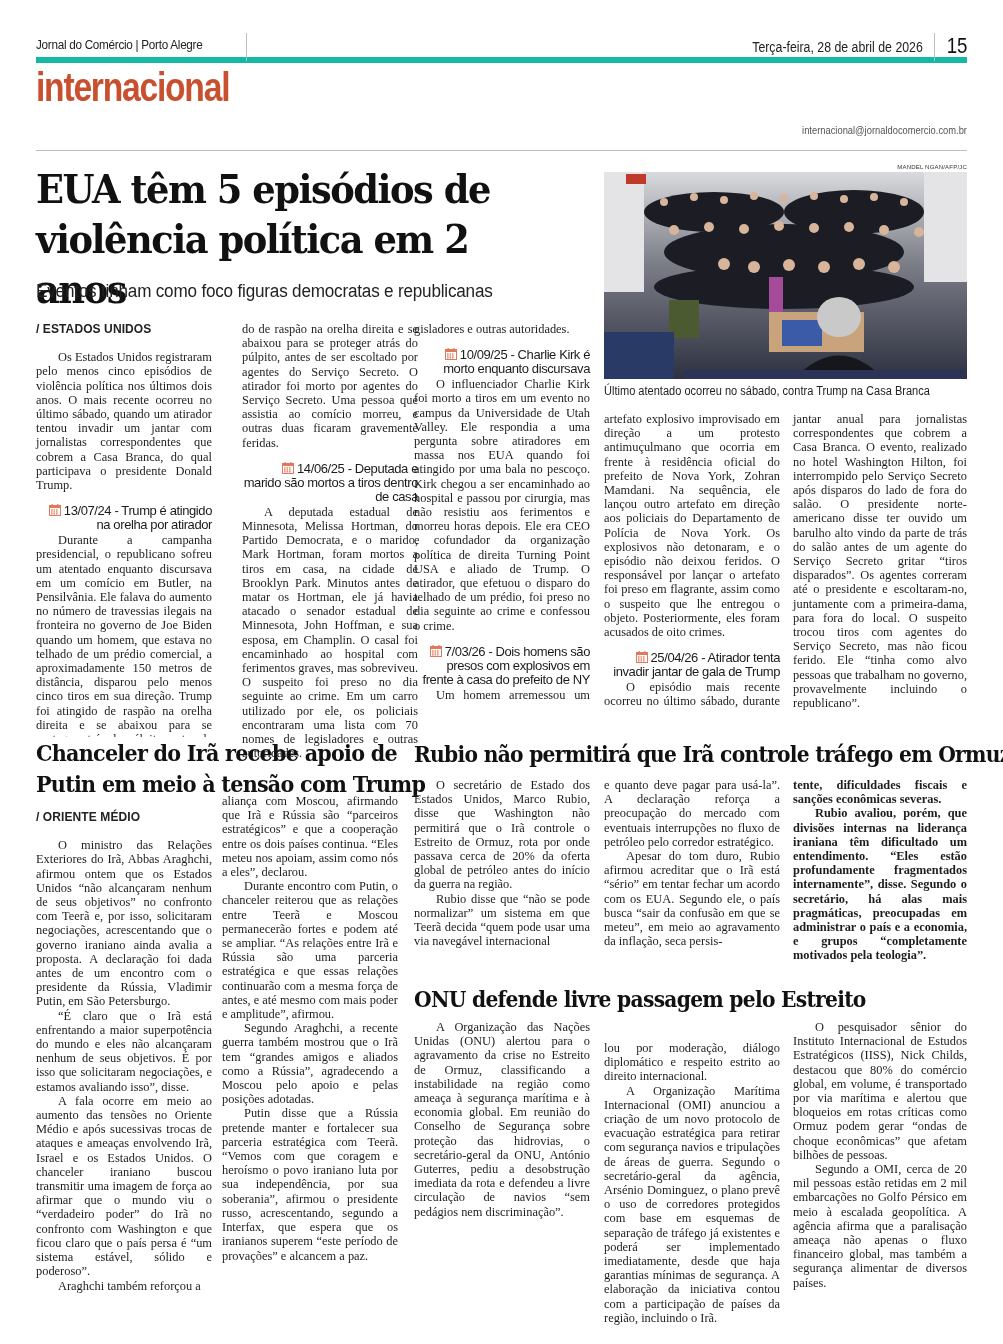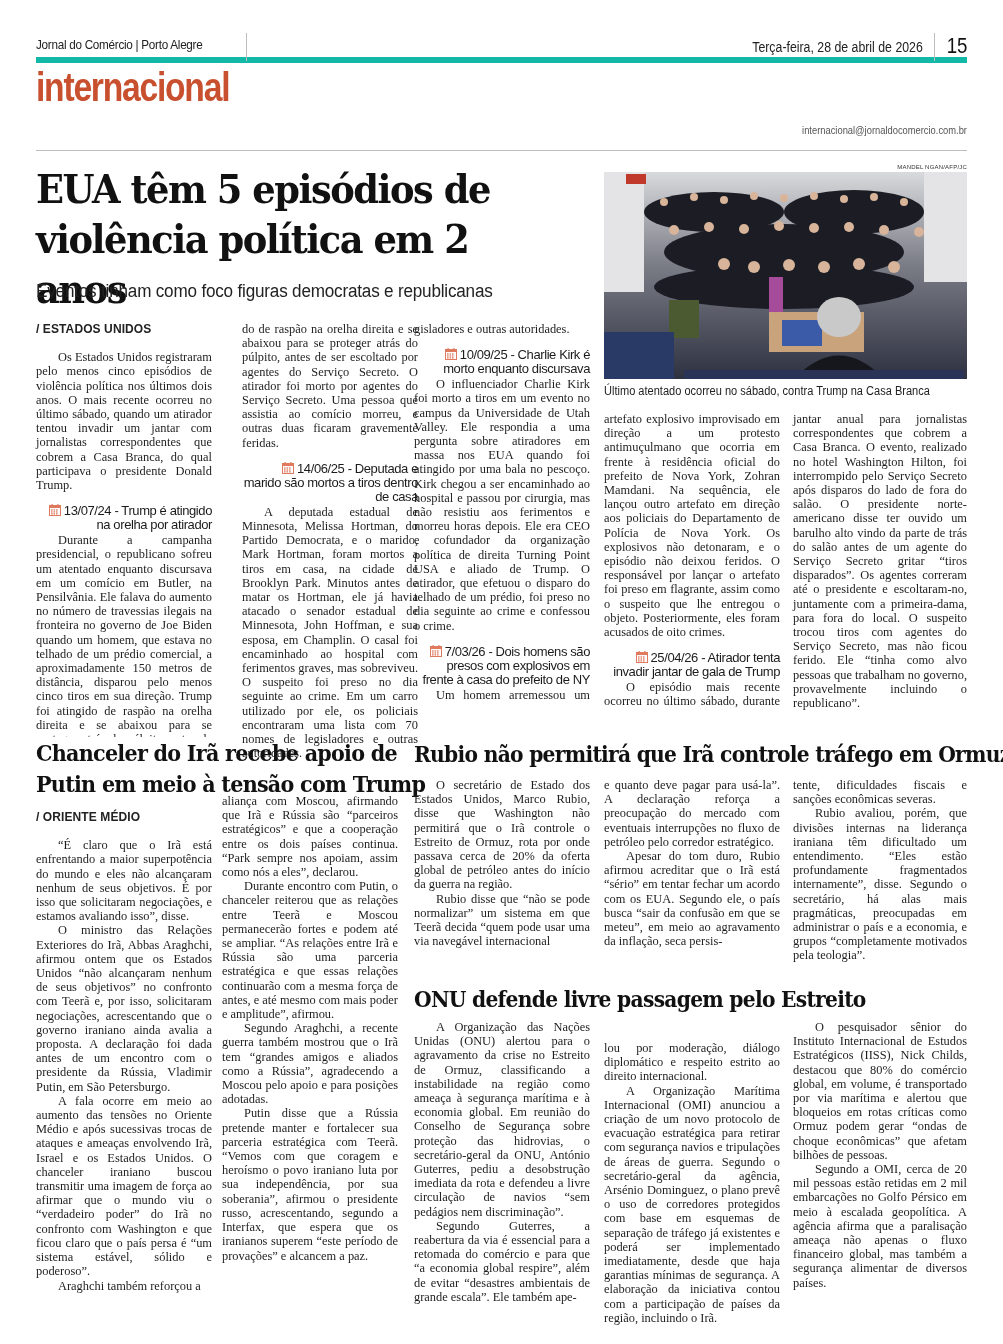--- a/index.html
+++ b/index.html
@@ -186,53 +186,52 @@
   <p class="noind">jantar anual para jornalistas correspondentes que cobrem a Casa Branca. O evento, realizado no hotel Washington Hilton, foi interrompido pelo Serviço Secreto após disparos do lado de fora do salão. O presidente norte-americano disse ter ouvido um barulho alto vindo da parte de trás do salão antes de um agente do Serviço Secreto gritar “tiros disparados”. Os agentes correram até o presidente e escoltaram-no, juntamente com a primeira-dama, para fora do local. O suspeito trocou tiros com agentes do Serviço Secreto, mas não ficou ferido. Ele “tinha como alvo pessoas que trabalham no governo, provavelmente incluindo o republicano”.</p>
 </div>
 
 <h2 class="art2-headline">
   <span>Chanceler do Irã recebe apoio de</span><br>
   <span>Putin em meio à tensão com Trump</span>
 </h2>
 
 <div class="col" style="left:36px; top:810px; width:176px;">
   <div class="tag">/ ORIENTE MÉDIO</div>
+  <p>O ministro das Relações Exteriores do Irã, Abbas Araghchi, afirmou ontem que os Estados Unidos “não alcançaram nenhum de seus objetivos” no confronto com Teerã e, por isso, solicitaram negociações, acrescentando que o governo iraniano ainda avalia a proposta. A declaração foi dada antes de um encontro com o presidente da Rússia, Vladimir Putin, em São Petersburgo.</p>
   <p>“É claro que o Irã está enfrentando a maior superpotência do mundo e eles não alcançaram nenhum de seus objetivos. É por isso que solicitaram negociações, e estamos avaliando isso”, disse.</p>
-  <p>O ministro das Relações Exteriores do Irã, Abbas Araghchi, afirmou ontem que os Estados Unidos “não alcançaram nenhum de seus objetivos” no confronto com Teerã e, por isso, solicitaram negociações, acrescentando que o governo iraniano ainda avalia a proposta. A declaração foi dada antes de um encontro com o presidente da Rússia, Vladimir Putin, em São Petersburgo.</p>
   <p>A fala ocorre em meio ao aumento das tensões no Oriente Médio e após sucessivas trocas de ataques e ameaças envolvendo Irã, Israel e os Estados Unidos. O chanceler iraniano buscou transmitir uma imagem de força ao afirmar que o mundo viu o “verdadeiro poder” do Irã no confronto com Washington e que ficou claro que o país persa é “um sistema estável, sólido e poderoso”.</p>
   <p>Araghchi também reforçou a</p>
 </div>
 
 <div class="col" style="left:222px; top:794px; width:176px;">
-  <p class="noind">aliança com Moscou, afirmando que Irã e Rússia são “parceiros estratégicos” e que a cooperação entre os dois países continua. “Park sempre nos apoiam, assim como nós a eles”, declarou.</p>
+  <p class="noind">aliança com Moscou, afirmando que Irã e Rússia são “parceiros estratégicos” e que a cooperação entre os dois países continua. “Eles meteu nos apoiam, assim como nós a eles”, declarou.</p>
   <p>Durante encontro com Putin, o chanceler reiterou que as relações entre Teerã e Moscou permanecerão fortes e podem até se ampliar. “As relações entre Irã e Rússia são uma parceria estratégica e que essas relações continuarão com a mesma força de antes, e até mesmo com mais poder e amplitude”, afirmou.</p>
-  <p>Segundo Araghchi, a recente guerra também mostrou que o Irã tem “grandes amigos e aliados como a Rússia”, agradecendo a Moscou pelo apoio e para posições adotadas.</p>
+  <p>Segundo Araghchi, a recente guerra também mostrou que o Irã tem “grandes amigos e aliados como a Rússia”, agradecendo a Moscou pelo apoio e pelas posições adotadas.</p>
   <p>Putin disse que a Rússia pretende manter e fortalecer sua parceria estratégica com Teerã. “Vemos com que coragem e heroísmo o povo iraniano luta por sua independência, por sua soberania”, afirmou o presidente russo, acrescentando, segundo a Interfax, que espera que os iranianos superem “este período de provações” e alcancem a paz.</p>
 </div>
 
 <h2 class="art3-headline">Rubio não permitirá que Irã controle tráfego em Ormuz</h2>
 
 <div class="col" style="left:414px; top:778px; width:176px;">
   <p>O secretário de Estado dos Estados Unidos, Marco Rubio, disse que Washington não permitirá que o Irã controle o Estreito de Ormuz, rota por onde passava cerca de 20% da oferta global de petróleo antes do início da guerra na região.</p>
   <p>Rubio disse que “não se pode normalizar” um sistema em que Teerã decida “quem pode usar uma via navegável internacional</p>
 </div>
 <div class="col" style="left:604px; top:778px; width:176px;">
   <p class="noind">e quanto deve pagar para usá-la”. A declaração reforça a preocupação do mercado com eventuais interrupções no fluxo de petróleo pelo corredor estratégico.</p>
   <p>Apesar do tom duro, Rubio afirmou acreditar que o Irã está “sério” em tentar fechar um acordo com os EUA. Segundo ele, o país busca “sair da confusão em que se meteu”, em meio ao agravamento da inflação, seca persis-</p>
 </div>
-<div class="col" style="left:793px; top:778px; width:174px;">
+<div class="col" style="left:793px; top:778px; width:174px;font-weight:bold;">
   <p class="noind">tente, dificuldades fiscais e sanções econômicas severas.</p>
   <p>Rubio avaliou, porém, que divisões internas na liderança iraniana têm dificultado um entendimento. “Eles estão profundamente fragmentados internamente”, disse. Segundo o secretário, há alas mais pragmáticas, preocupadas em administrar o país e a economia, e grupos “completamente motivados pela teologia”.</p>
 </div>
 
 <h2 class="art4-headline">ONU defende livre passagem pelo Estreito</h2>
 
 <div class="col" style="left:414px; top:1020px; width:176px;">
   <p>A Organização das Nações Unidas (ONU) alertou para o agravamento da crise no Estreito de Ormuz, classificando a instabilidade na região como ameaça à segurança marítima e à economia global. Em reunião do Conselho de Segurança sobre proteção das hidrovias, o secretário-geral da ONU, António Guterres, pediu a desobstrução imediata da rota e defendeu a livre circulação de navios “sem pedágios nem discriminação”.</p>
-  <p>Segundo Guterres, a reabertura da via é essencial para a retomada do comércio e para que “a economia global respire”, além de evitar “desastres ambientais de grande escala”. Ele também ape-</p>
 </div>
 <div class="col" style="left:604px; top:1041px; width:176px;">
   <p class="noind">lou por moderação, diálogo diplomático e respeito estrito ao direito internacional.</p>
   <p>A Organização Marítima Internacional (OMI) anunciou a criação de um novo protocolo de evacuação estratégica para retirar com segurança navios e tripulações de áreas de guerra. Segundo o secretário-geral da agência, Arsénio Dominguez, o plano prevê o uso de corredores protegidos com base em esquemas de separação de tráfego já existentes e poderá ser implementado imediatamente, desde que haja garantias mínimas de segurança. A elaboração da iniciativa contou com a participação de países da região, incluindo o Irã.</p>
 </div>
 <div class="col" style="left:793px; top:1020px; width:174px;">
   <p>O pesquisador sênior do Instituto Internacional de Estudos Estratégicos (IISS), Nick Childs, destacou que 80% do comércio global, em volume, é transportado por via marítima e alertou que bloqueios em rotas críticas como Ormuz podem gerar “ondas de choque econômicas” que afetam bilhões de pessoas.</p>
   <p>Segundo a OMI, cerca de 20 mil pessoas estão retidas em 2 mil embarcações no Golfo Pérsico em meio à escalada geopolítica. A agência afirma que a paralisação ameaça não apenas o fluxo financeiro global, mas também a segurança alimentar de diversos países.</p>
 </div>
 

